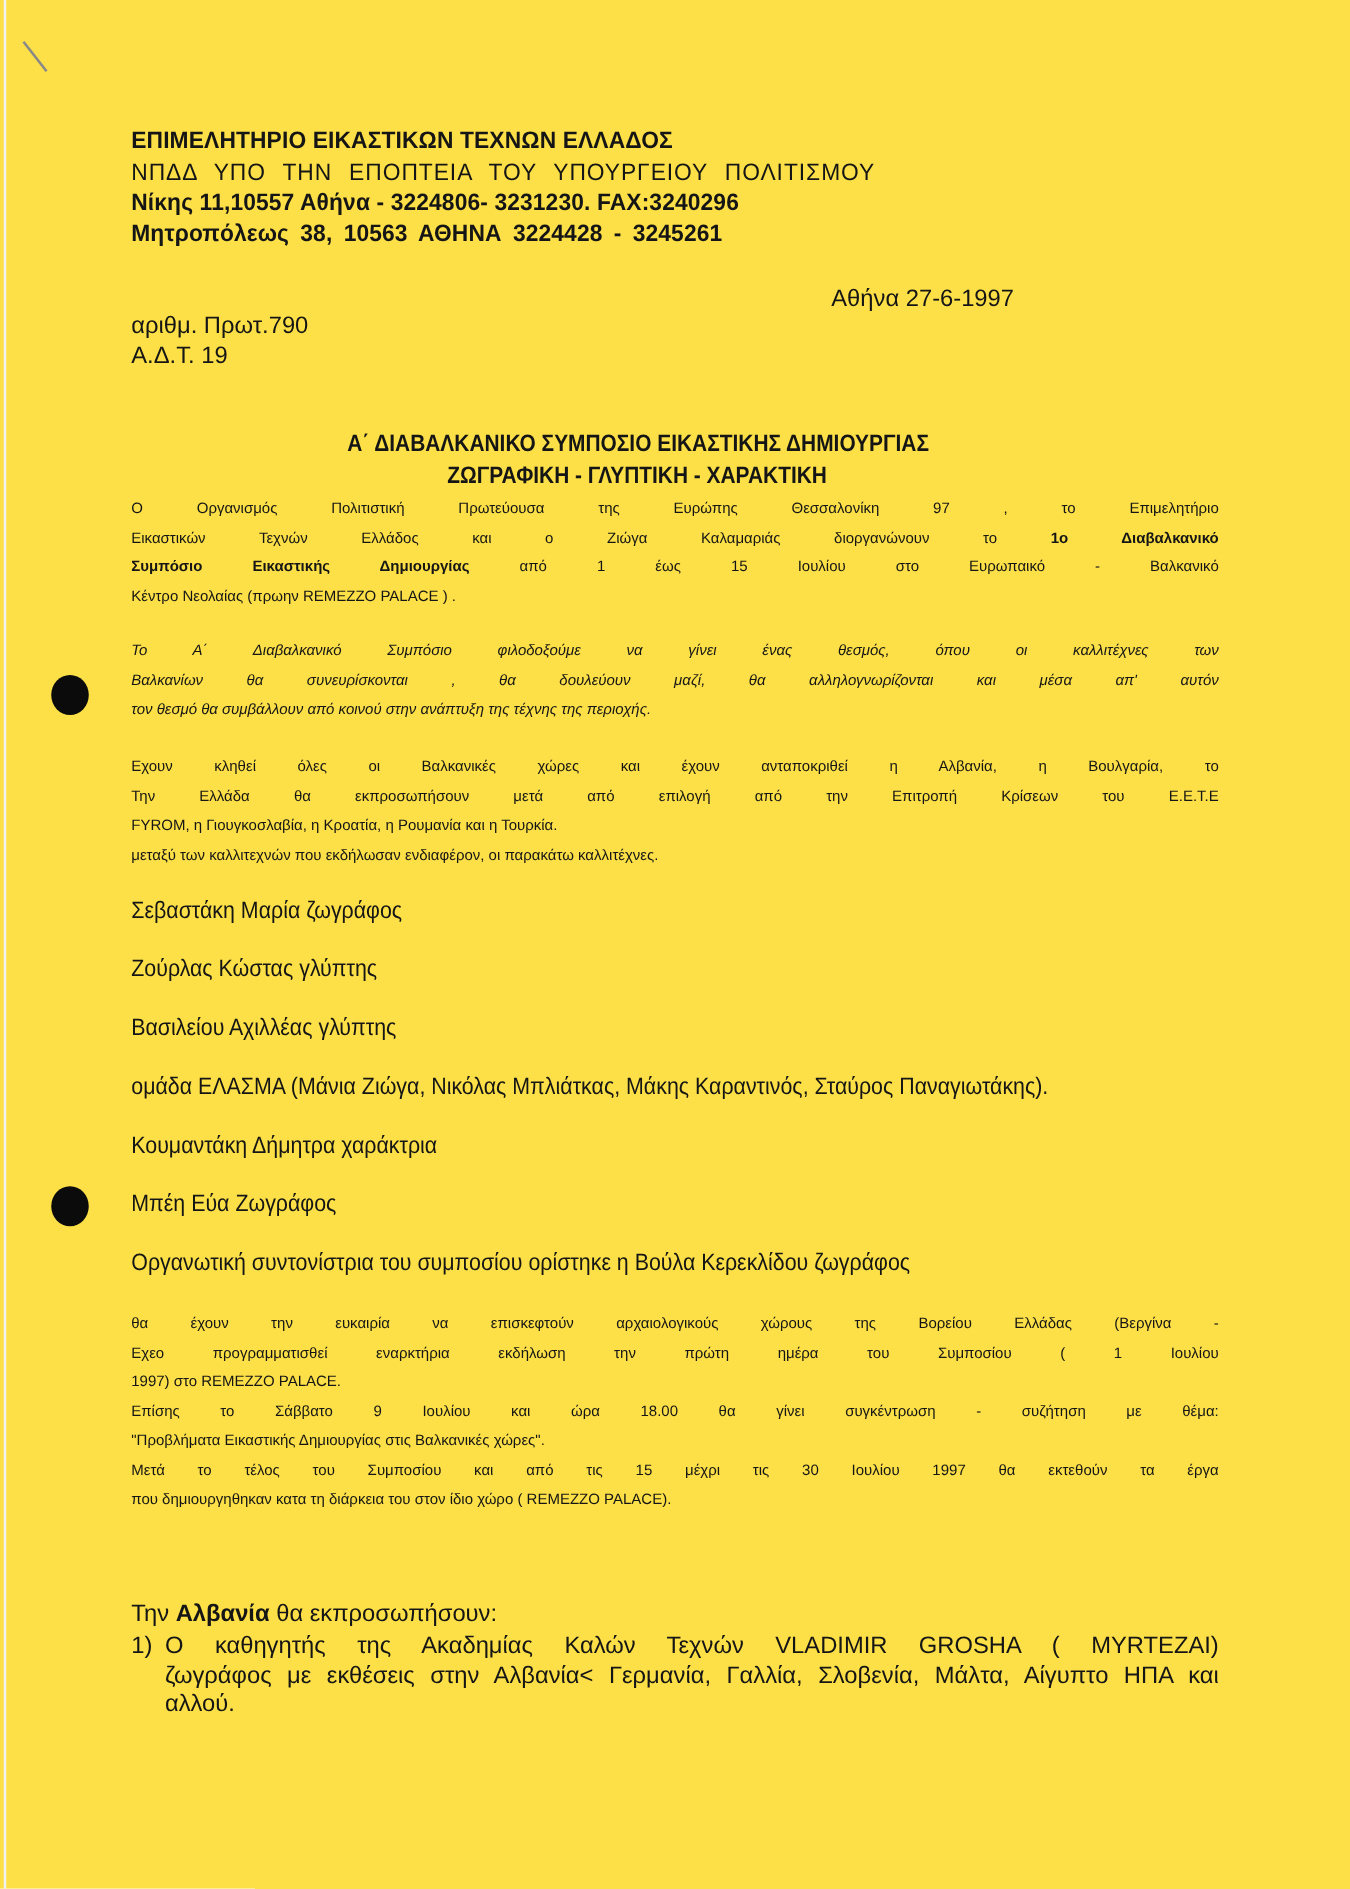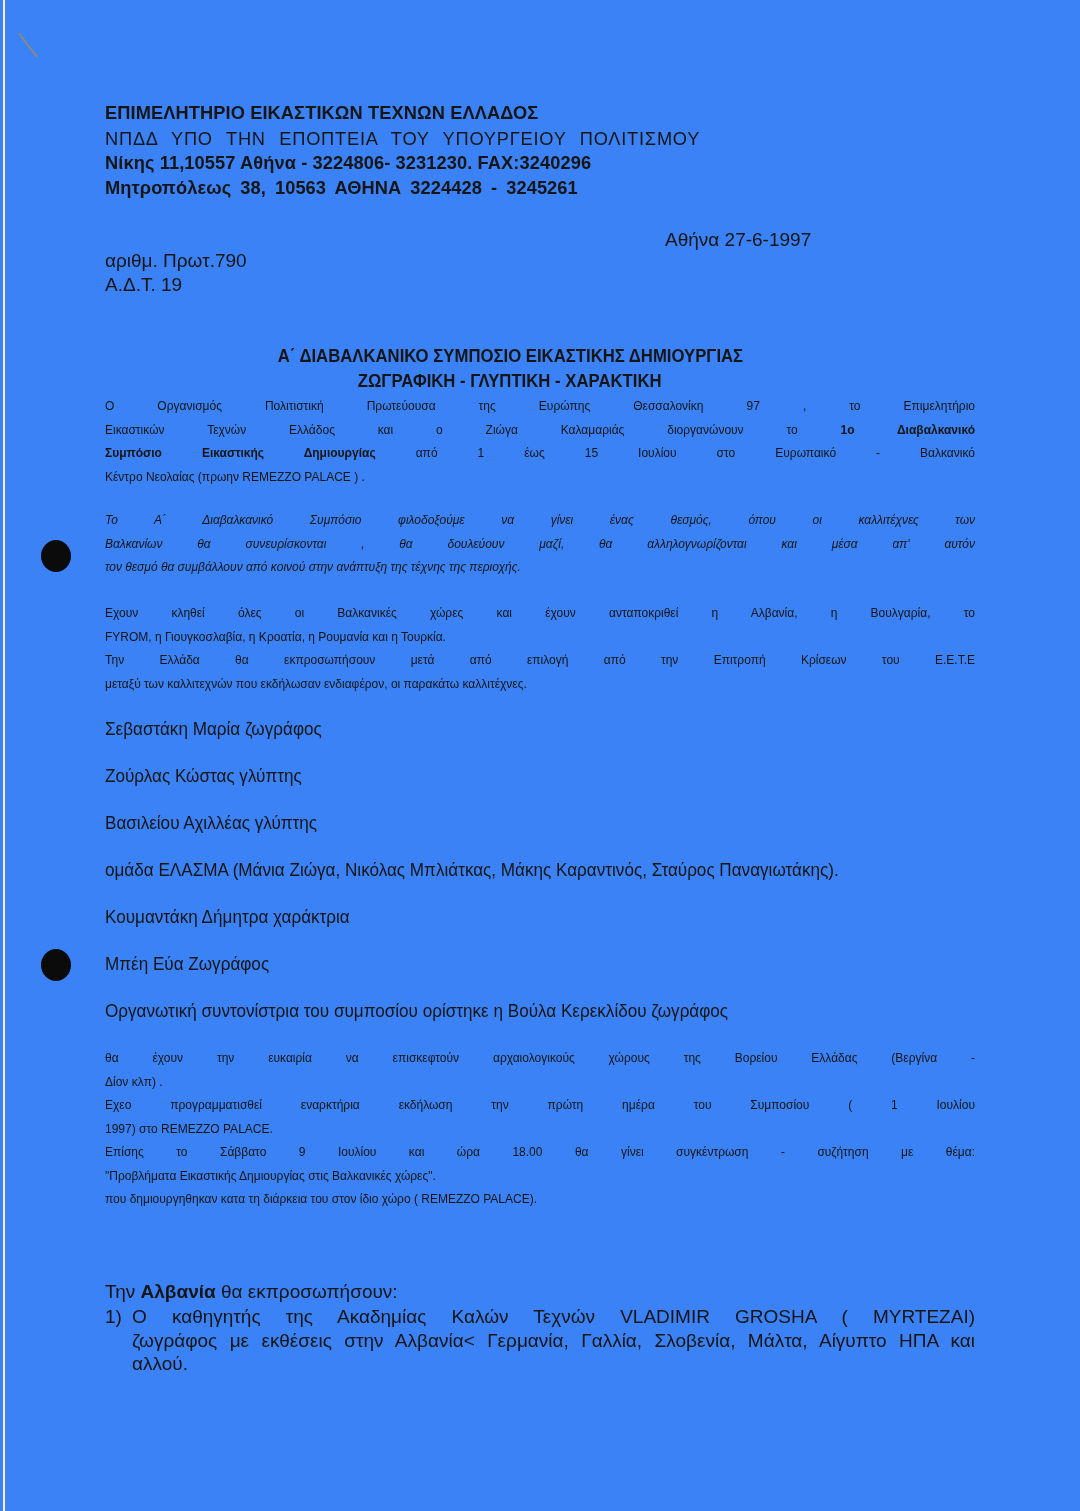--- a/index.html
+++ b/index.html
@@ -1,20 +1,20 @@
 <!DOCTYPE html>
 <html><head>
   <meta charset="utf-8">
   <style>
     html, body { margin: 0; padding: 0; background: #ffffff; }
     body {
       width: 1080px; height: 1511px; position: relative; overflow: hidden;
       font-family: "Liberation Sans", sans-serif; color: #151515;
     }
-    .page { position: absolute; inset: 0; background: #3b82f6; }
+    .page { position: absolute; inset: 0; background: #fde047; }
     .scan-edge { position: absolute; left: 3px; top: 0; width: 2px; height: 1511px; background: #f1f1f1; }
     .corner-mark { position: absolute; left: 18px; top: 34px; width: 2px; height: 30px; background: #888; transform: rotate(-38deg); transform-origin: top left; }
     .hole { position: absolute; width: 30px; height: 32px; border-radius: 50%; background: #0b0b0b; }
     .hole.h1 { left: 41px; top: 540px; }
     .hole.h2 { left: 41px; top: 949px; }
 
     .t { position: absolute; left: 105px; font-size: 19px; line-height: 23.5px; white-space: nowrap; }
     .hdr { transform: scaleX(0.96); transform-origin: left; }
     .hdr-bold { font-weight: bold; letter-spacing: 0.1px; }
     .hdr-reg { letter-spacing: 0.8px; word-spacing: 8px; }
@@ -70,43 +70,43 @@
   </div>
 
   <div class="para" style="top:509px;font-style:italic;">
     <span class="line" style="white-space: normal; width: 870px; height: 23.5px; overflow: visible;">Το Α΄ Διαβαλκανικό Συμπόσιο φιλοδοξούμε να γίνει ένας θεσμός, όπου οι καλλιτέχνες των</span>
     <span class="line" style="white-space: normal; width: 870px; height: 23.5px; overflow: visible;">Βαλκανίων θα συνευρίσκονται , θα δουλεύουν μαζί, θα αλληλογνωρίζονται και μέσα απ' αυτόν</span>
     <span class="line end">τον θεσμό θα συμβάλλουν από κοινού στην ανάπτυξη της τέχνης της περιοχής.</span>
   </div>
 
   <div class="para" style="top:602px;">
     <span class="line" style="white-space: normal; width: 870px; height: 23.5px; overflow: visible;">Εχουν κληθεί όλες οι Βαλκανικές χώρες και έχουν ανταποκριθεί η Αλβανία, η Βουλγαρία, το</span>
+    <span class="line" style="white-space: normal; width: 870px; height: 23.5px; overflow: visible;">Την Ελλάδα θα εκπροσωπήσουν μετά από επιλογή από την Επιτροπή Κρίσεων του Ε.Ε.Τ.Ε</span>
     <span class="line end">FYROM, η Γιουγκοσλαβία, η Κροατία, η Ρουμανία και η Τουρκία.</span>
-    <span class="line" style="white-space: normal; width: 870px; height: 23.5px; overflow: visible;">Την Ελλάδα θα εκπροσωπήσουν μετά από επιλογή από την Επιτροπή Κρίσεων του Ε.Ε.Τ.Ε</span>
     <span class="line end">μεταξύ των καλλιτεχνών που εκδήλωσαν ενδιαφέρον, οι παρακάτω καλλιτέχνες.</span>
   </div>
 
   <div>
     <div class="single" style="top:718px;"><span class="cond">Σεβαστάκη Μαρία ζωγράφος</span></div>
     <div class="single" style="top:765px;"><span class="cond">Ζούρλας Κώστας γλύπτης</span></div>
     <div class="single" style="top:812px;"><span class="cond">Βασιλείου Αχιλλέας γλύπτης</span></div>
     <div class="single" style="top:859px;"><span class="cond">ομάδα ΕΛΑΣΜΑ (Μάνια Ζιώγα, Νικόλας Μπλιάτκας, Μάκης Καραντινός, Σταύρος Παναγιωτάκης).</span></div>
     <div class="single" style="top:906px;"><span class="cond">Κουμαντάκη Δήμητρα χαράκτρια</span></div>
     <div class="single" style="top:953px;"><span class="cond">Μπέη Εύα Ζωγράφος</span></div>
   </div>
 
   <div class="single" style="top:1000px;"><span class="cond">Οργανωτική συντονίστρια του συμποσίου ορίστηκε η Βούλα Κερεκλίδου ζωγράφος</span></div>
 
   <div class="para" style="top:1047px;">
     <span class="line" style="white-space: normal; width: 870px; height: 23.5px; overflow: visible;">θα έχουν την ευκαιρία να επισκεφτούν αρχαιολογικούς χώρους της Βορείου Ελλάδας (Βεργίνα -</span>
-    <span class="line end">Δίον κλπ) .</span>
     <span class="line" style="white-space: normal; width: 870px; height: 23.5px; overflow: visible;">Εχεο προγραμματισθεί εναρκτήρια εκδήλωση την πρώτη ημέρα του Συμποσίου ( 1 Ιουλίου</span>
     <span class="line end">1997) στο REMEZZO PALACE.</span>
     <span class="line" style="white-space: normal; width: 870px; height: 23.5px; overflow: visible;">Επίσης το Σάββατο 9 Ιουλίου και ώρα 18.00 θα γίνει συγκέντρωση - συζήτηση με θέμα:</span>
     <span class="line end">"Προβλήματα Εικαστικής Δημιουργίας στις Βαλκανικές χώρες".</span>
+    <span class="line" style="white-space: normal; width: 870px; height: 23.5px; overflow: visible;">Μετά το τέλος του Συμποσίου και από τις 15 μέχρι τις 30 Ιουλίου 1997 θα εκτεθούν τα έργα</span>
     <span class="line end">που δημιουργηθηκαν κατα τη διάρκεια του στον ίδιο χώρο ( REMEZZO PALACE).</span>
   </div>
 
   <div class="single" style="top:1281px;">
     <span>Την</span>
     <b>Αλβανία</b>
     <span>θα εκπροσωπήσουν:</span>
   </div>
   <div class="list" style="top:1305px;">
     <div style="position:relative;">

